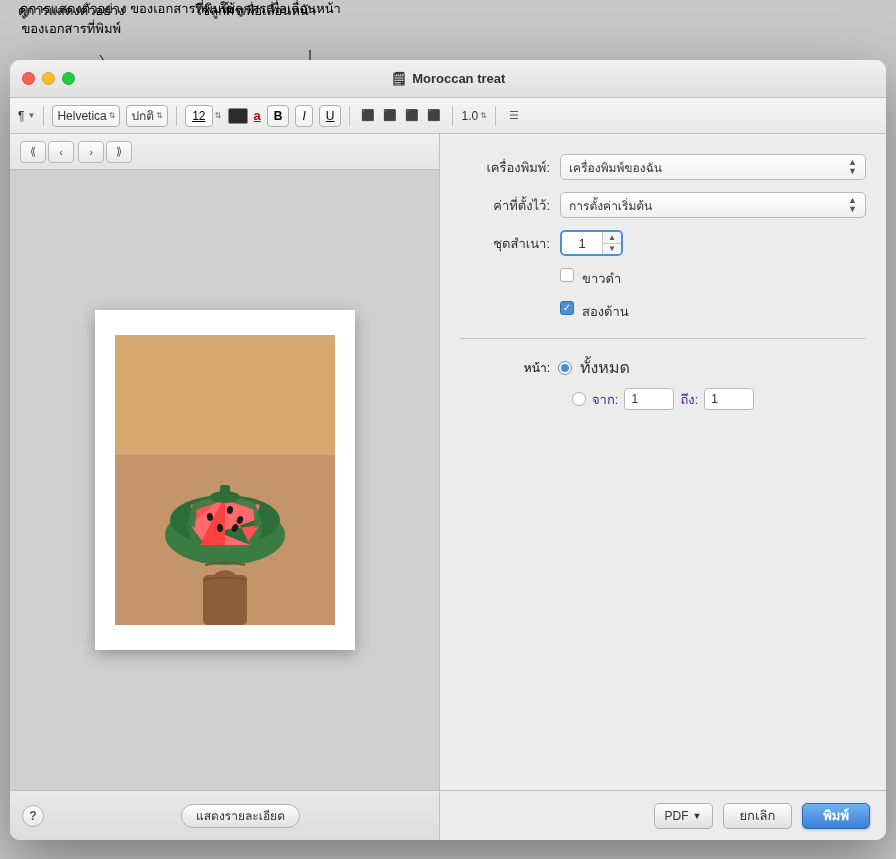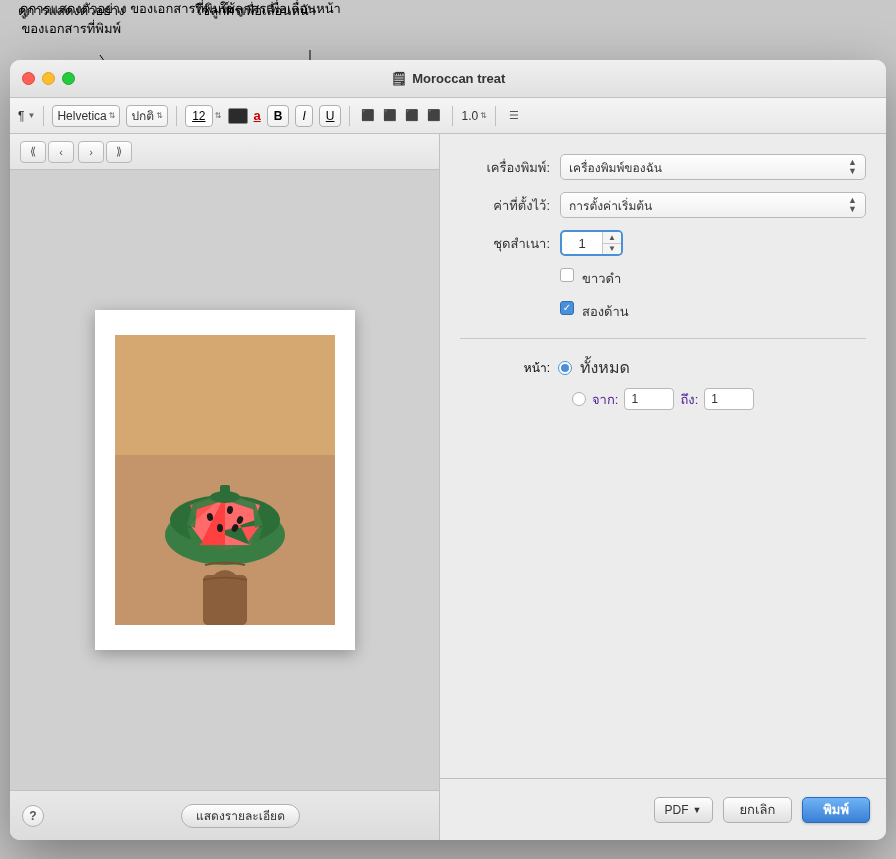--- a/index.html
+++ b/index.html
@@ -752,21 +752,21 @@
           <div class="radio"></div>
           <span class="range-label">จาก:</span>
           <input class="range-input" type="text" value="1" style="">
           <span class="range-label">ถึง:</span>
           <input class="range-input" type="text" value="1" style="">
         </div>
       </div>
 
       <div style="flex:1;"></div>
 
-      <div class="action-bar" style="margin:-20px;padding:12px 16px;height:62px;display:flex;align-items:center;gap:10px;justify-content:flex-end;background:transparent;border-top:1px solid #c0c0c0;">
+      <div class="action-bar" style="margin:-20px;padding:12px 16px;height:50px;display:flex;align-items:center;gap:10px;justify-content:flex-end;background:transparent;border-top:1px solid #c0c0c0;">
         <div class="pdf-btn">
           <span>PDF</span>
           <span style="font-size:9px;">▼</span>
         </div>
         <div class="cancel-btn">ยกเลิก</div>
         <div class="print-btn">พิมพ์</div>
       </div>
     </div>
 
   </div>

